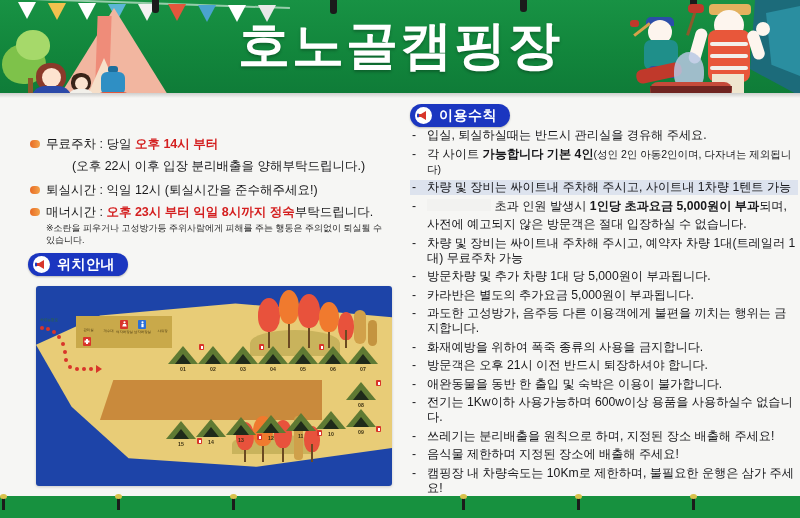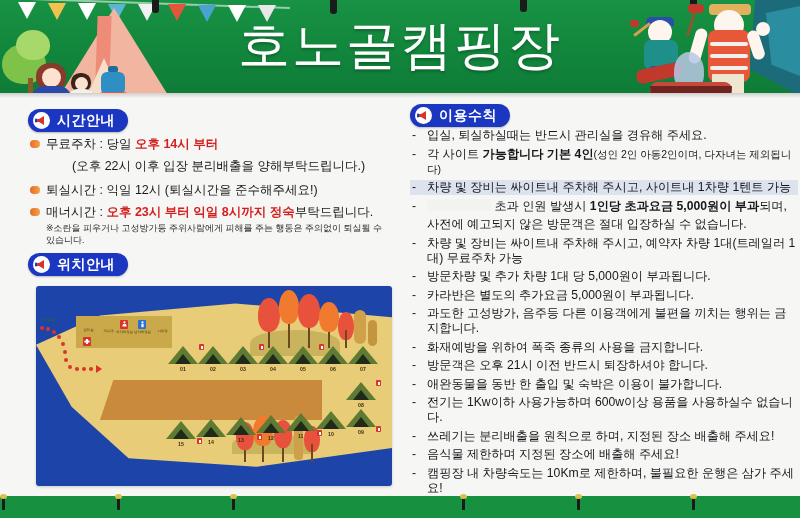--- a/index.html
+++ b/index.html
@@ -5,21 +5,21 @@
   html,body{margin:0;padding:0;background:#fff;}
   body{width:800px;height:518px;overflow:hidden;
        font-family:"Liberation Sans","DejaVu Sans",sans-serif;}
 
   #sign{position:relative;width:800px;height:518px;background:#f4f4f2;overflow:hidden;}
 
   
   .banner{position:absolute;left:0;top:0;width:800px;height:93px;
           background:linear-gradient(180deg,#189244 0%,#12863c 55%,#0f7c38 100%);overflow:hidden;}
   .banner-title{position:absolute;left:0;top:6px;width:800px;text-align:center;
-          font-size:52px;font-weight:normal;color:#ffffff;letter-spacing:2px;
+          font-size:52px;font-weight:bold;color:#ffffff;letter-spacing:2px;
           text-shadow:0 2px 3px rgba(0,0,0,.25);line-height:78px;}
 
   
   .bunting{position:absolute;top:0;left:0;width:300px;height:26px;}
   .flag{position:absolute;width:0;height:0;border-left:9px solid transparent;
         border-right:9px solid transparent;border-top:17px solid #fff;}
   .bstring{position:absolute;top:2px;left:0;width:290px;height:2px;
         background:rgba(255,255,255,.55);transform:rotate(2deg);}
 
   
@@ -210,29 +210,20 @@
     <div class="grill-food"></div>
     <div class="grill-bowl"></div>
     <div class="grill-leg" style="left:36px;top:116px;transform:rotate(14deg);"></div>
     <div class="grill-leg" style="left:70px;top:116px;"></div>
     <div class="grill-leg" style="left:104px;top:116px;transform:rotate(-14deg);"></div>
   </div>
 
   <div class="board"></div>
   <div class="board-shadow"></div>
 
-  <div class="pill" style="left:28px;top:109px;">
-    <span class="mega">
-      <svg width="13" height="11" viewBox="0 0 13 11">
-        <path d="M1 4h3l5-3v9L4 7H1z" fill="#d8352a"></path>
-        <rect x="0" y="3.6" width="2" height="3.8" rx="1" fill="#1b36c0"></rect>
-      </svg>
-    </span>
-    <span class="ptext">시간안내</span>
-  </div>
 
   <div class="time-list">
     <div class="trow">
       <span class="dot"></span>
       <span>무료주차 : 당일 </span><span class="hl">오후 14시 부터</span>
     </div>
     <div class="sub">(오후 22시 이후 입장 분리배출을 양해부탁드립니다.)</div>
     <div class="trow">
       <span class="dot"></span>
       <span>퇴실시간 : 익일 12시 (퇴실시간을 준수해주세요!)</span>

